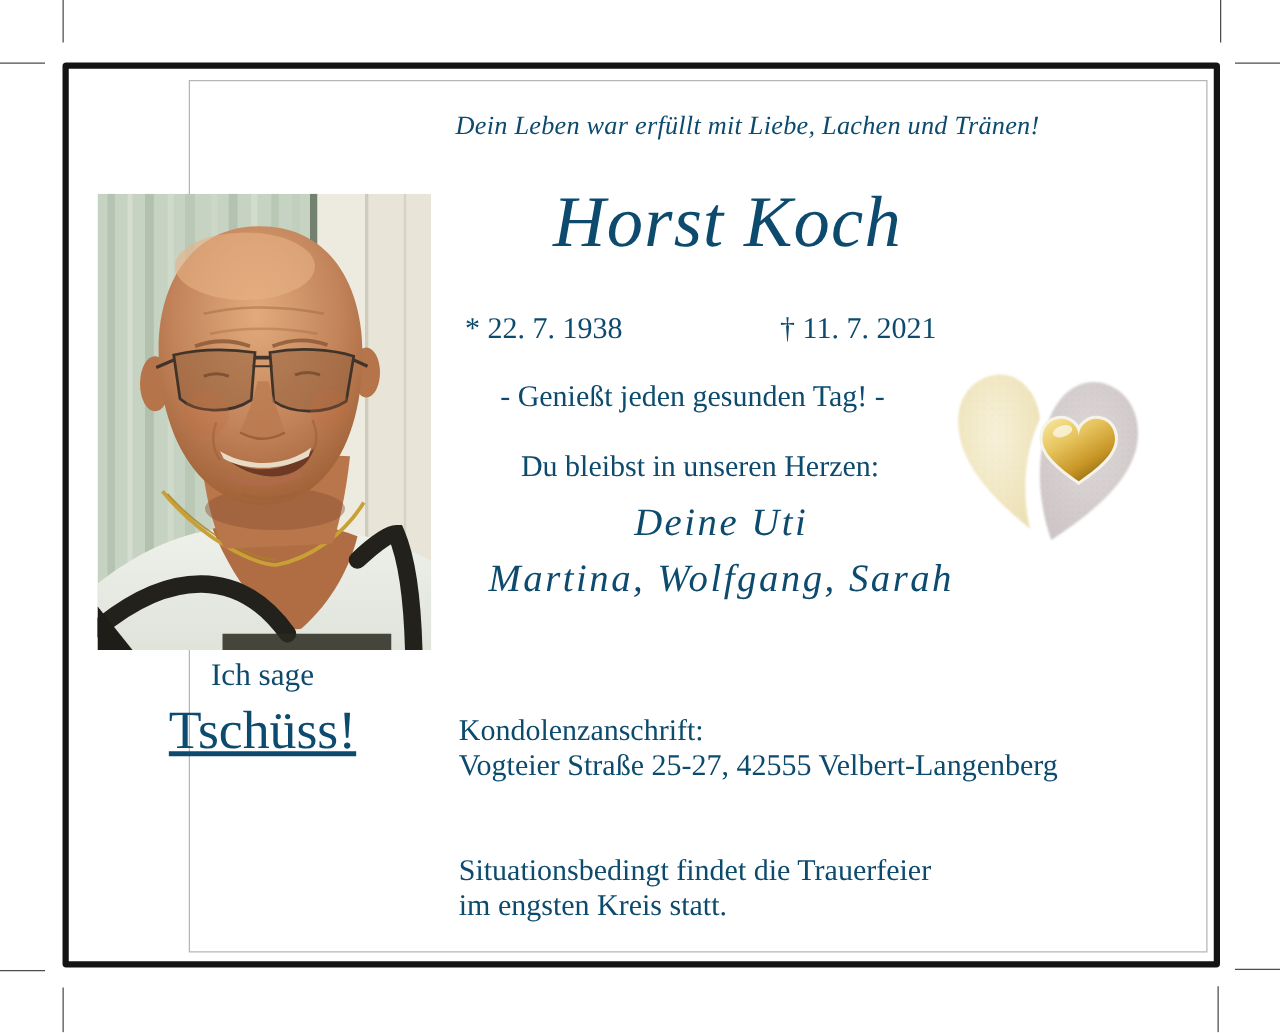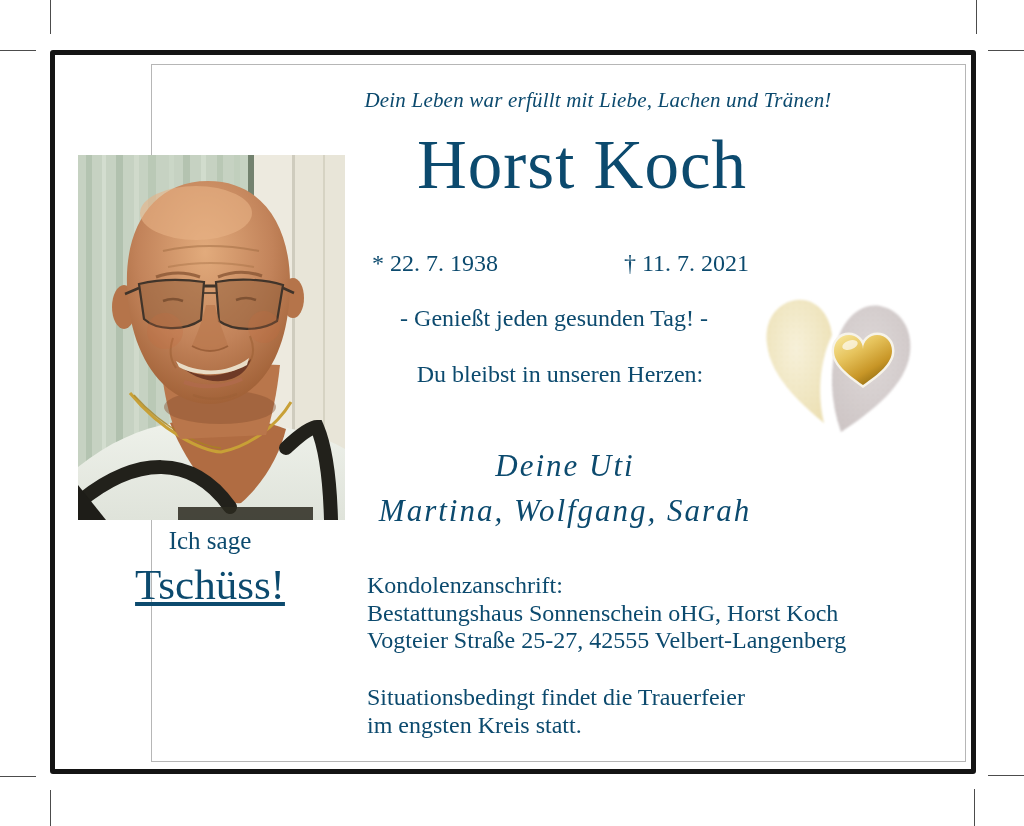--- a/index.html
+++ b/index.html
@@ -28,28 +28,28 @@
   .inner-line{
     position:absolute;left:151px;top:64px;width:813px;height:696px;
     border:1px solid #b6b6b6;z-index:1;
   }
   .photo{position:absolute;left:78px;top:155px;width:267px;height:365px;z-index:2;}
   .heart{position:absolute;left:762px;top:289px;width:152px;height:148px;z-index:2;}
   
   .txt{position:absolute;white-space:nowrap;z-index:3;}
   .center{transform:translateX(-50%);}
   .epigraph{left:598px;top:88px;font-size:21px;font-style:italic;letter-spacing:.2px;}
-  .name{left:582px;top:120px;font-size:69px;line-height:90px;letter-spacing:1px;}
+  .name{left:582px;top:133px;font-size:58px;font-style:italic;line-height:90px;letter-spacing:1px;}
   .date{top:250px;font-size:24px;}
   .birth{left:372px;}
   .death{left:624px;}
   .motto{left:554px;top:305px;font-size:24px;}
   .remembrance{left:560px;top:361px;font-size:24px;}
-  .mourners{left:565px;top:395px;font-size:31px;font-style:italic;line-height:45px;
-    letter-spacing:2px;text-align:center;margin-top:48px;}
+  .mourners{left:577px;top:395px;font-size:31px;font-style:italic;line-height:45px;
+    letter-spacing:2px;text-align:center;}
   .farewell-intro{left:210px;top:527px;font-size:25px;}
   .farewell{left:210px;top:560px;font-size:43px;text-decoration:underline;}
   .block{font-size:24px;line-height:27.5px;white-space:nowrap;}
   .condolence{left:367px;top:572px;}
   .note{left:367px;top:684px;}
 </style>
 </head>
 <body>
 
 <div class="canvas">
@@ -204,21 +204,20 @@
   <div class="txt center mourners">
     <div>Deine Uti</div>
     <div>Martina, Wolfgang, Sarah</div>
   </div>
 
   <div class="txt center farewell-intro">Ich sage</div>
   <div class="txt center farewell">Tschüss!</div>
 
   <div class="txt block condolence">
     <div>Kondolenzanschrift:</div>
-    <div>Bestattungshaus Sonnenschein oHG, Horst Koch</div>
     <div>Vogteier Straße 25-27, 42555 Velbert-Langenberg</div>
   </div>
 
   <div class="txt block note">
     <div>Situationsbedingt findet die Trauerfeier</div>
     <div>im engsten Kreis statt.</div>
   </div>
 
 </div>
 

